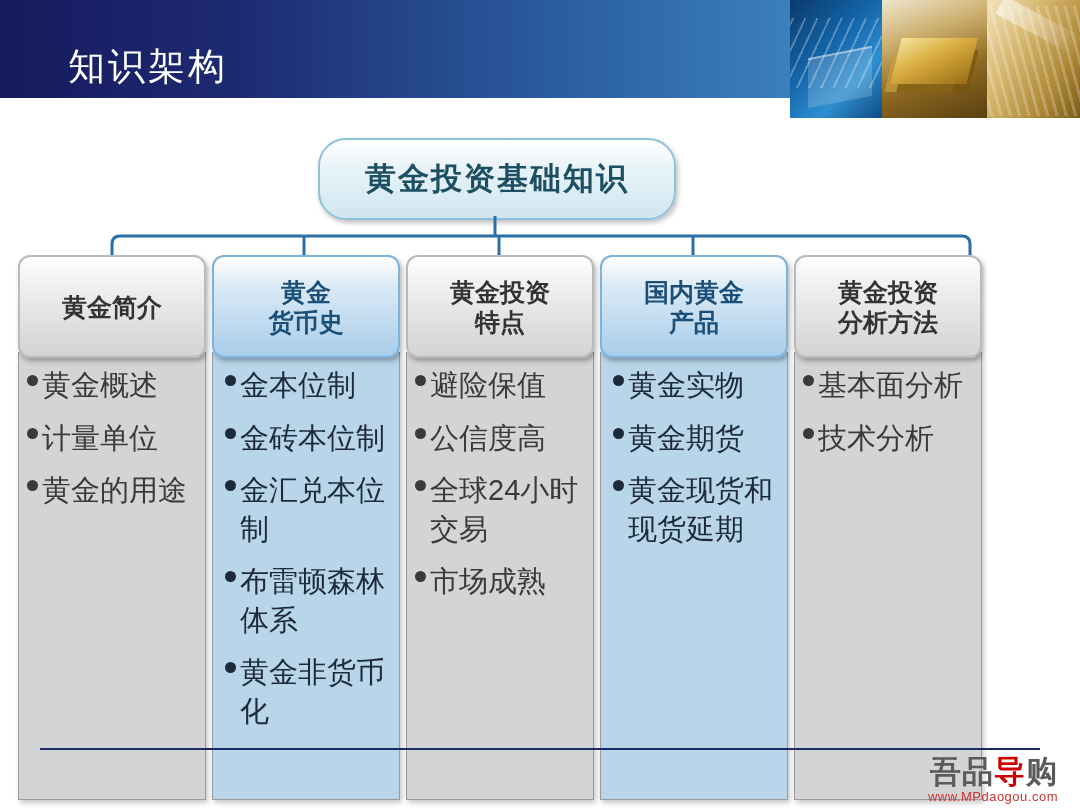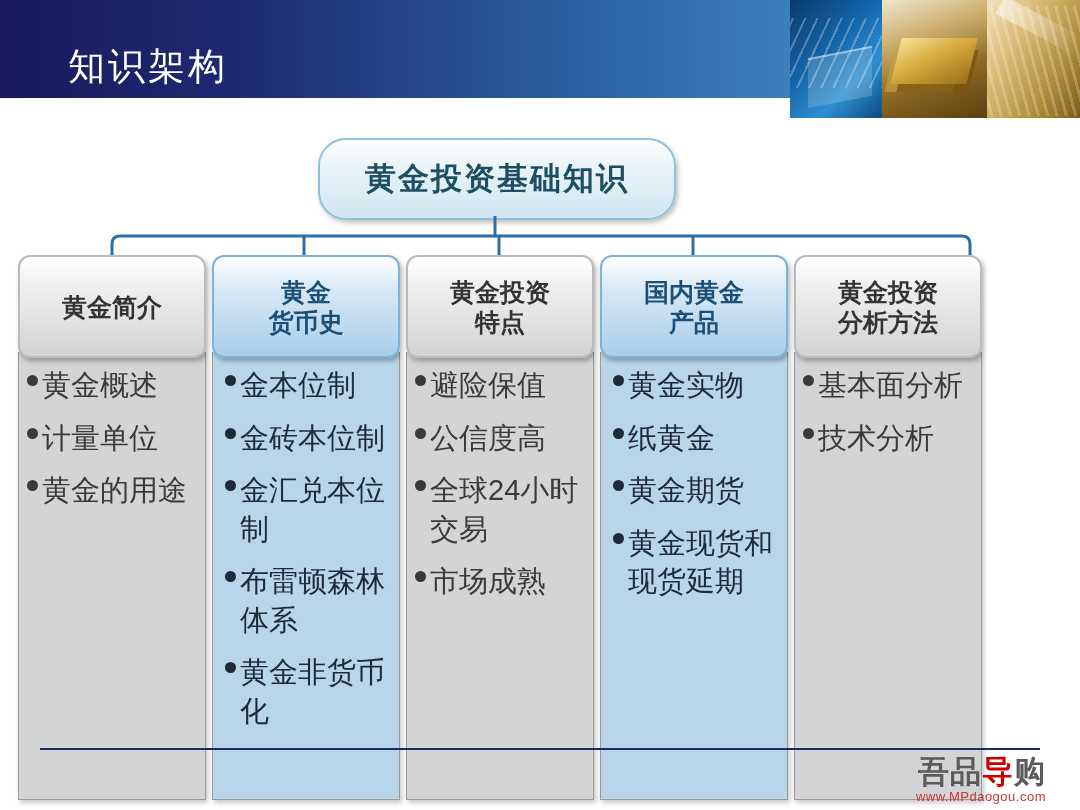--- a/index.html
+++ b/index.html
@@ -210,21 +210,21 @@
   .footer-line {
     position: absolute;
     left: 40px;
     top: 748px;
     width: 1000px;
     height: 0;
     border-top: 2px solid #1b2b63;
   }
   .watermark {
     position: absolute;
-    right: 34px;
+    right: 22px;
     top: 756px;
     text-align: right;
     line-height: 1;
   }
   .wm-main {
     font-size: 31px;
     font-weight: bold;
     color: #5a5a5a;
     letter-spacing: 1px;
   }
@@ -343,24 +343,20 @@
         <span class="head-label">国内黄金
 产品</span>
       </div>
       <div class="col-body">
         <div class="bullet">
           <span class="dot"></span>
           <span class="bullet-text">黄金实物</span>
         </div>
         <div class="bullet">
           <span class="dot"></span>
-          <span class="bullet-text">纸黄金</span>
-        </div>
-        <div class="bullet">
-          <span class="dot"></span>
           <span class="bullet-text">黄金期货</span>
         </div>
         <div class="bullet">
           <span class="dot"></span>
           <span class="bullet-text">黄金现货和现货延期</span>
         </div>
       </div>
     </div>
 
     <div class="col theme-grey">

